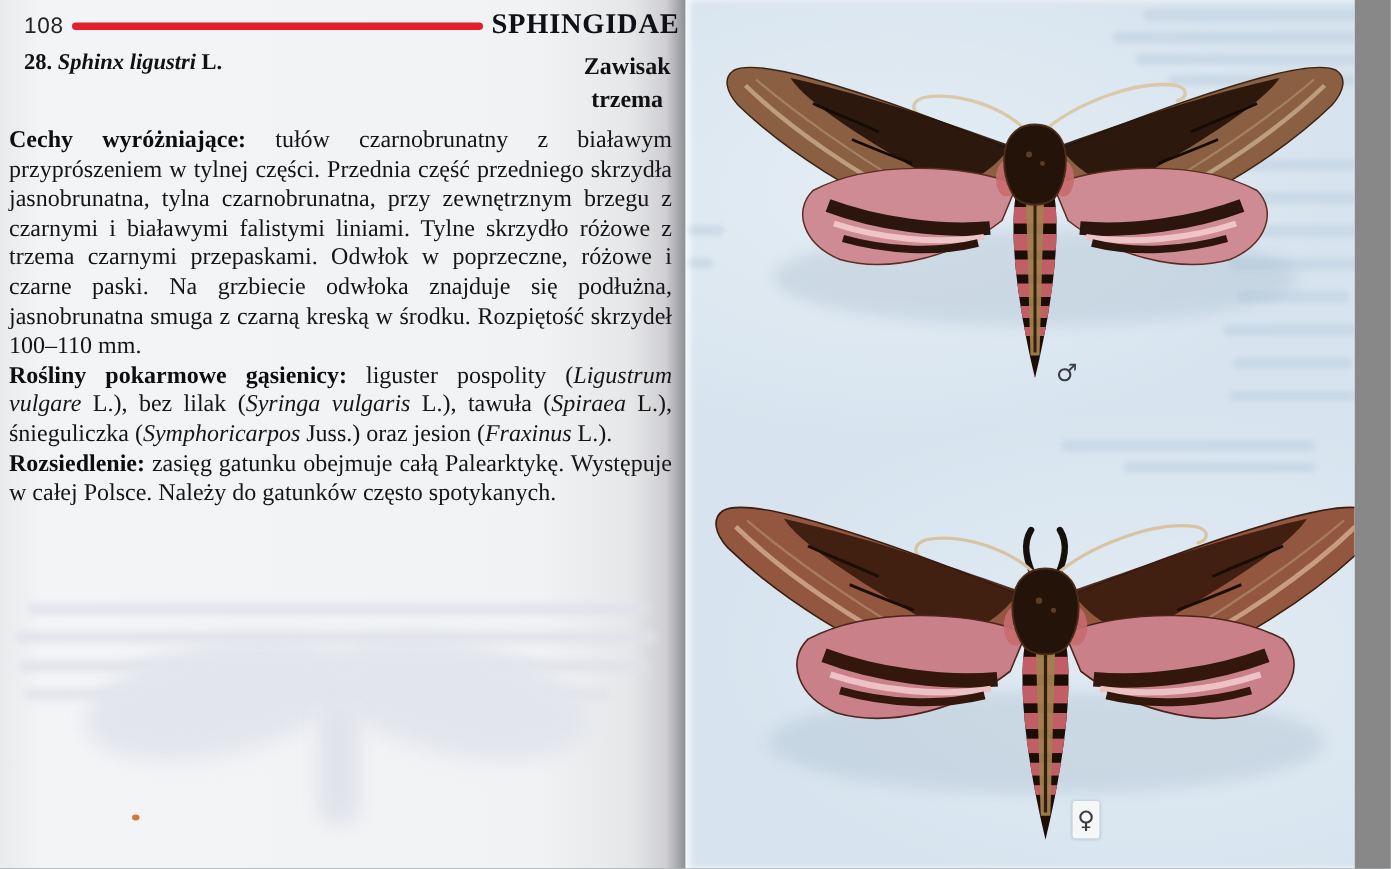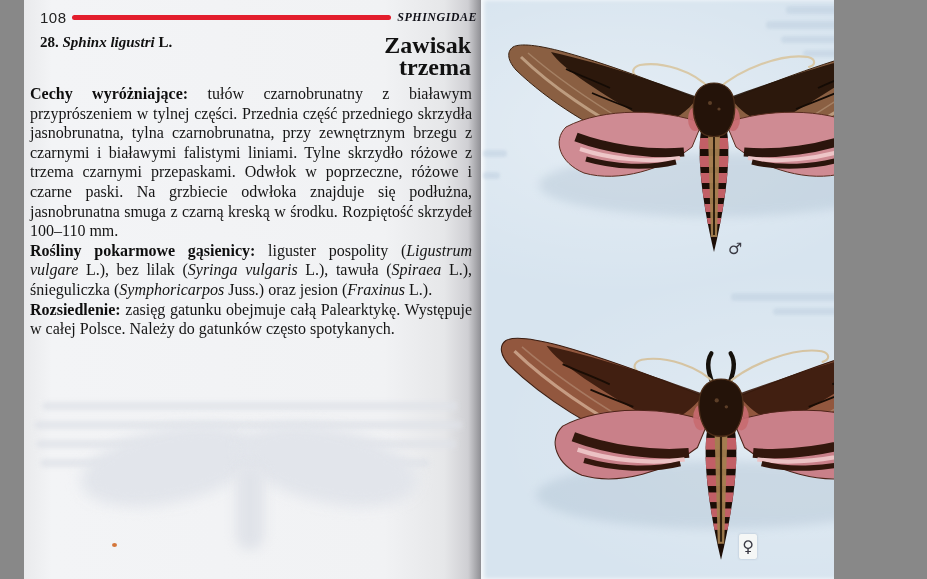--- a/index.html
+++ b/index.html
@@ -1,34 +1,33 @@
 <!DOCTYPE html>
 <html style="--accent-red: #e31e2d; --photo-background: #d7e4ef; --forewing-light: #8a5f42; --forewing-dark: #241208; --hindwing-pink: #cf8b93; --abdomen-pink: #c25f66; --abdomen-stripe: #a37e4f;"><head>
 <meta charset="utf-8">
 <style>
   html,body{margin:0;padding:0;background:#888;}
   #stage{
-    position:relative;width:810px;height:579px;overflow:hidden;
+    position:relative;width:903px;height:579px;overflow:hidden;
     font-family:"Liberation Serif","DejaVu Serif",serif;
     background:#eef0f2;
-    margin-left:24px;
   }
   
   .left-page{
     position:absolute;left:0;top:0;width:457px;height:579px;
     background:linear-gradient(90deg,#e9eaec 0px,#f3f4f6 28px,#f1f2f4 360px,#e6e7e9 420px,#cfcfd3 444px,#a8a8ac 452px,#8f8f94 457px);
   }
   .page-header{position:absolute;left:16px;right:4px;top:5px;height:24px;display:flex;align-items:center;}
   .page-number{font-family:"Liberation Sans","DejaVu Sans",sans-serif;font-size:15px;color:#222;letter-spacing:.5px;}
   .red-rule{flex:1;height:5px;background:var(--accent-red,#e31e2d);border-radius:3px;margin:0 6px 0 5px;}
-  .family-name{font-size:12px;font-weight:bold;font-style:italic;color:#101018;letter-spacing:.5px;}
+  .family-name{font-size:19px;font-weight:bold;color:#101018;letter-spacing:.5px;}
   .species-row{position:absolute;left:16px;right:10px;top:34px;display:flex;justify-content:space-between;}
   .species-latin{font-size:15px;font-weight:bold;color:#111;white-space:nowrap;}
   .species-latin .it{font-style:italic;}
-  .polish-name{font-size:24px;font-weight:bold;color:#111;text-align:right;line-height:22px;}
+  .polish-name{font-size:16px;font-weight:bold;color:#111;text-align:center;line-height:22px;}
   .body-text{
     position:absolute;left:6px;right:9px;top:84px;
     font-size:16px;line-height:19.6px;color:#151515;text-align:justify;
   }
   .body-text p{margin:0;}
   .body-text b{color:#0e0e0e;}
   .body-text .lat{font-style:italic;}
   
   .ghost-row{position:absolute;background:#dfe2e8;opacity:.8;border-radius:4px;filter:blur(2.5px);}
   .ghost-wing{position:absolute;background:#e2e5eb;border-radius:50%;filter:blur(7px);}

